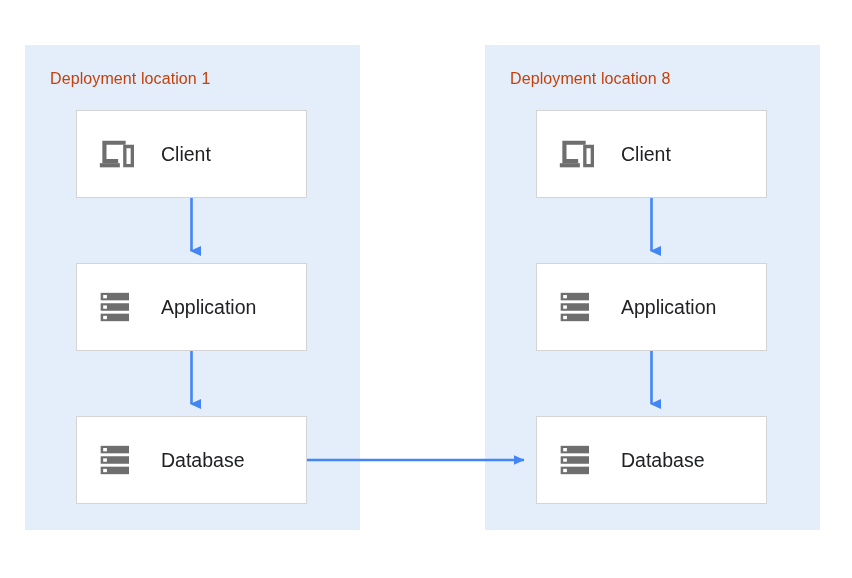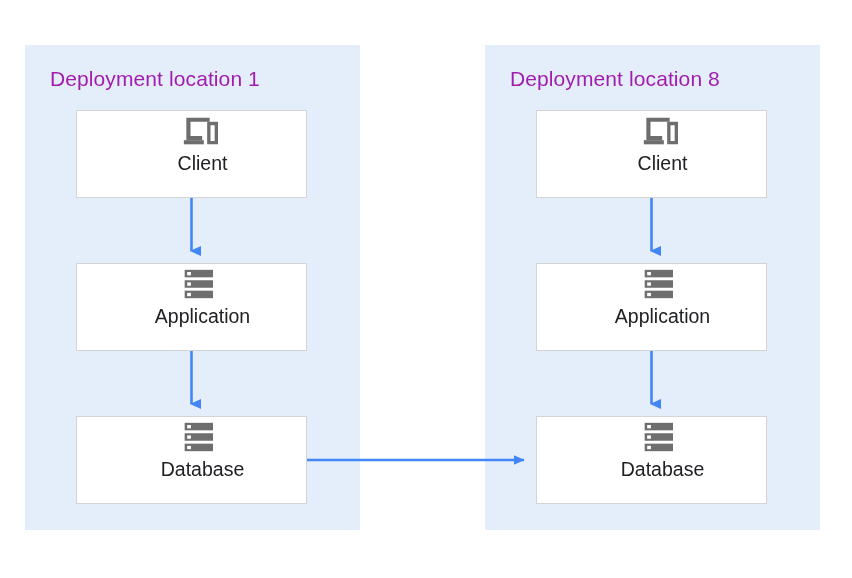--- a/index.html
+++ b/index.html
@@ -30,37 +30,37 @@
     background: #e3eefa;
     box-sizing: border-box;
   }
   #zone-left  { left: 25px;  top: 45px; width: 335px; height: 485px; }
   #zone-right { left: 485px; top: 45px; width: 335px; height: 485px; }
 
   .zone-label {
     position: absolute;
     left: 25px;
     top: 23px;
-    font-size: 21px;
+    font-size: 16px;
     line-height: 22px;
-    color: #a21caf;
+    color: #c2410c;
     white-space: nowrap;
     letter-spacing: 0.1px;
   }
 
   
   .node {
     position: absolute;
     width: 231px;
     height: 88px;
     background: #ffffff;
     border: 1px solid #d4d4d4;
     box-sizing: border-box;
     display: flex;
-    flex-direction: column;
+    flex-direction: row;
     align-items: center;
     justify-content: flex-start;
   }
   .node-icon {
     width: 40px;
     height: 40px;
     margin-left: 22px;
     flex: 0 0 auto;
     display: block;
   }

